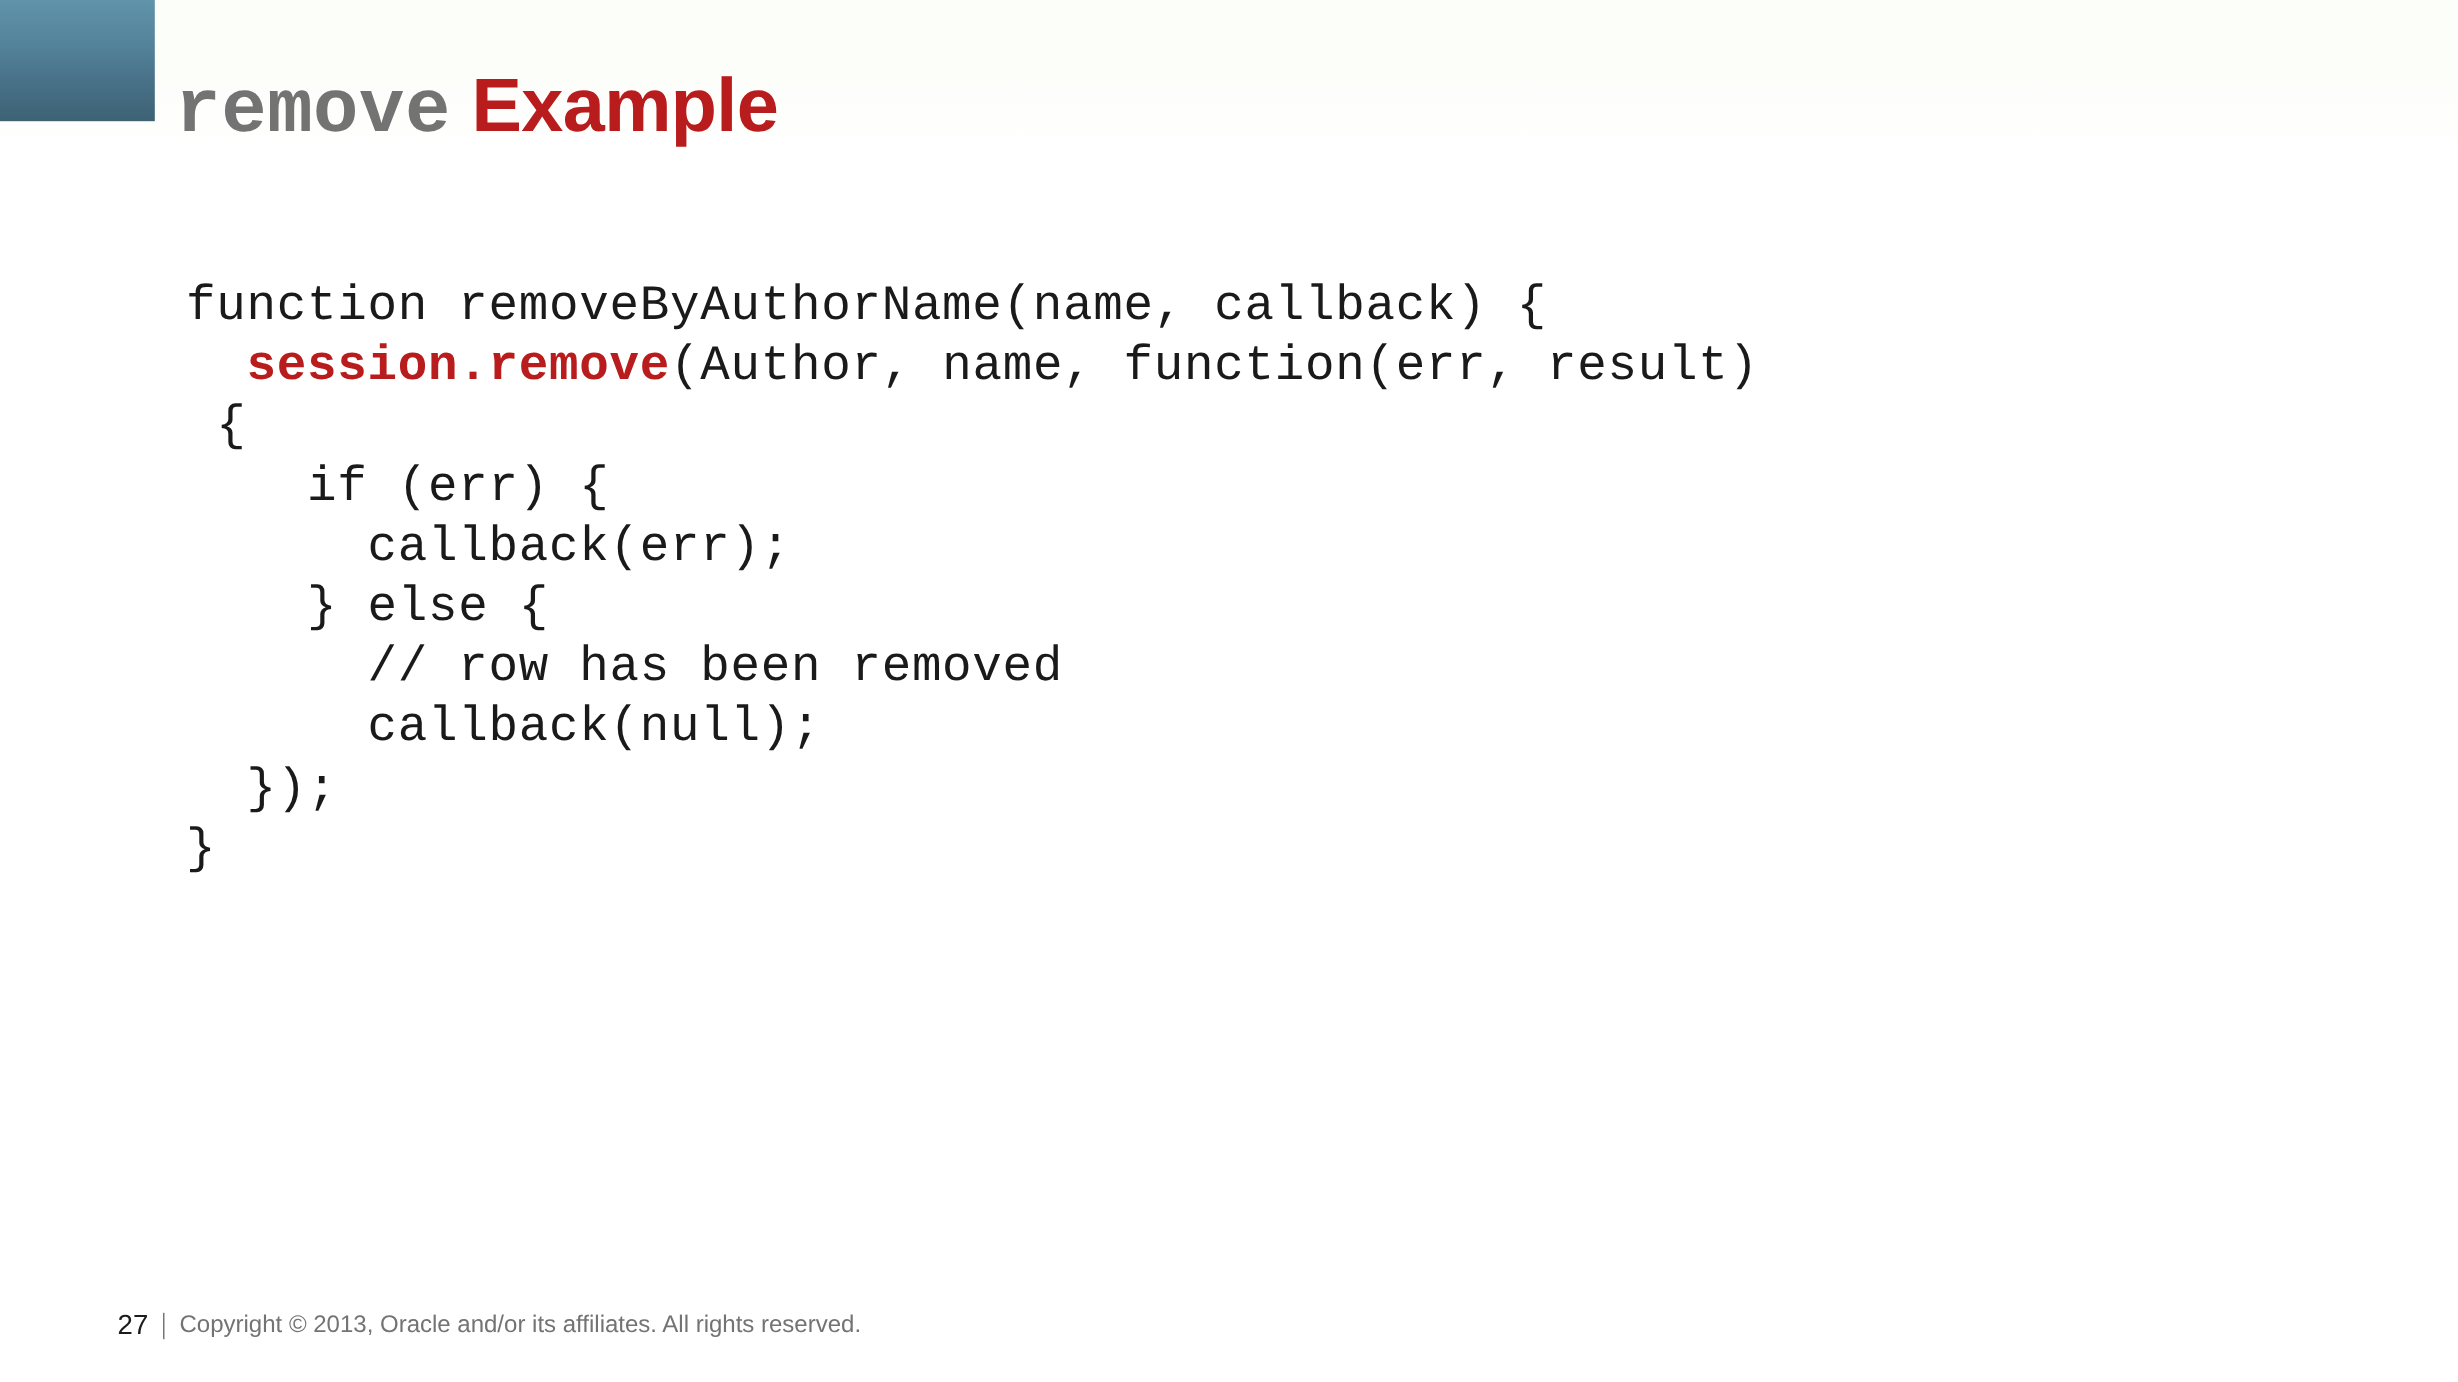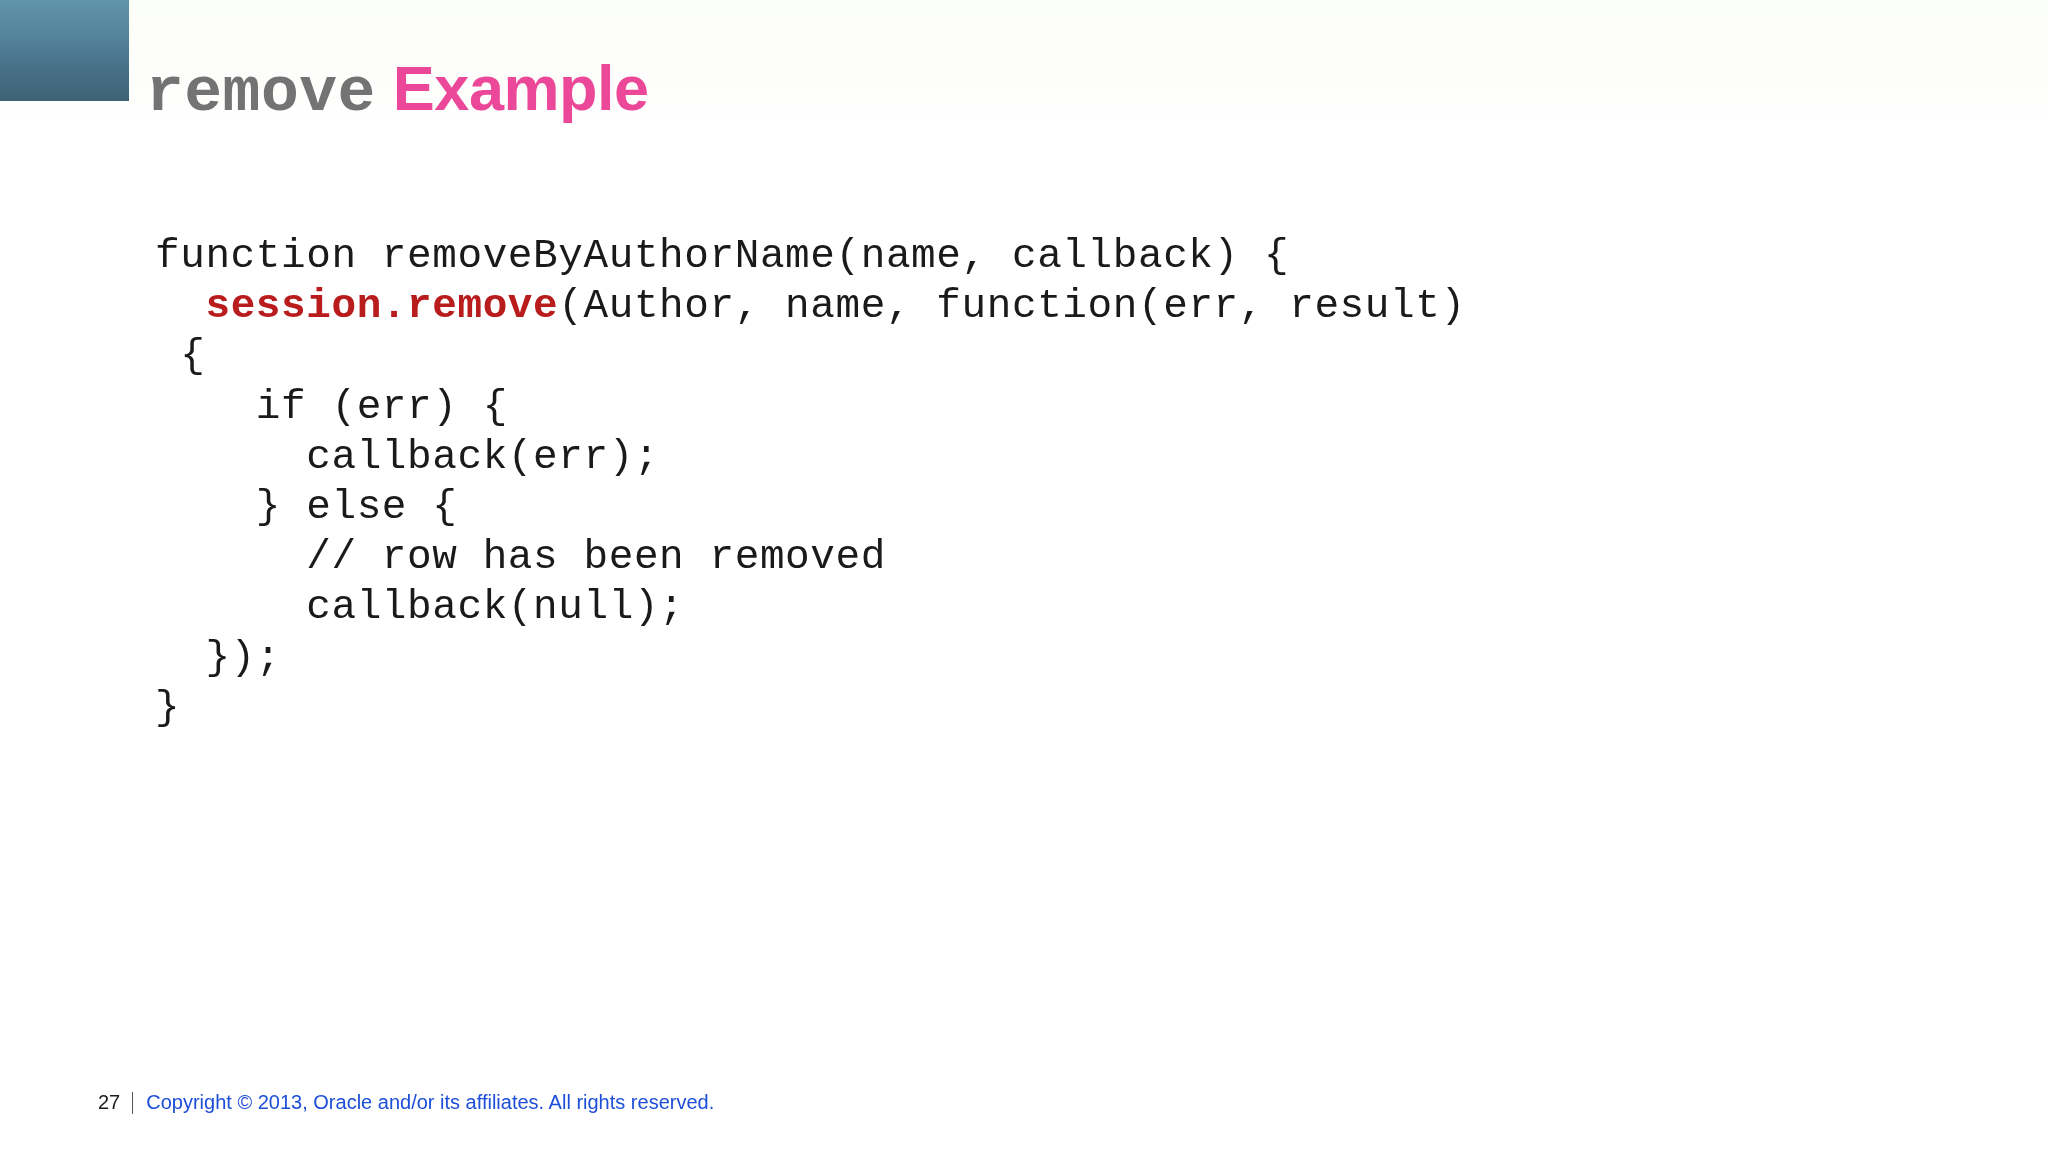--- a/index.html
+++ b/index.html
@@ -51,21 +51,21 @@
     font-size: 63px;
     line-height: 1;
     color: #737373;
     letter-spacing: 0.5px;
   }
   .title-rest {
     font-family: "Liberation Sans", sans-serif;
     font-weight: bold;
     font-size: 63px;
     line-height: 1;
-    color: #ec4899;
+    color: #b91c1c;
     letter-spacing: -0.5px;
   }
 
   
   .code-block {
     position: absolute;
     left: 155px;
     top: 190px;
     width: 1870px;
     font-family: "Liberation Mono", "DejaVu Sans Mono", monospace;
@@ -97,33 +97,33 @@
     left: 98px;
     top: 35px;
     display: flex;
     align-items: center;
     font-family: "Liberation Sans", sans-serif;
     font-size: 20px;
     color: #1c1c1c;
     white-space: pre;
   }
   .page-number {
-    font-size: 20px;
+    font-size: 23px;
     color: #1c1c1c;
   }
   .footer-divider {
     display: inline-block;
     width: 1px;
     height: 22px;
     background: #555555;
     margin: 0 13px 0 12px;
   }
   .copyright {
     font-size: 20px;
-    color: #1d4ed8;
+    color: #737373;
   }
 </style>
 </head>
 <body>
 
 <div class="slide">
 
   <div class="header-band"></div>
   <div class="corner-block"></div>
 

